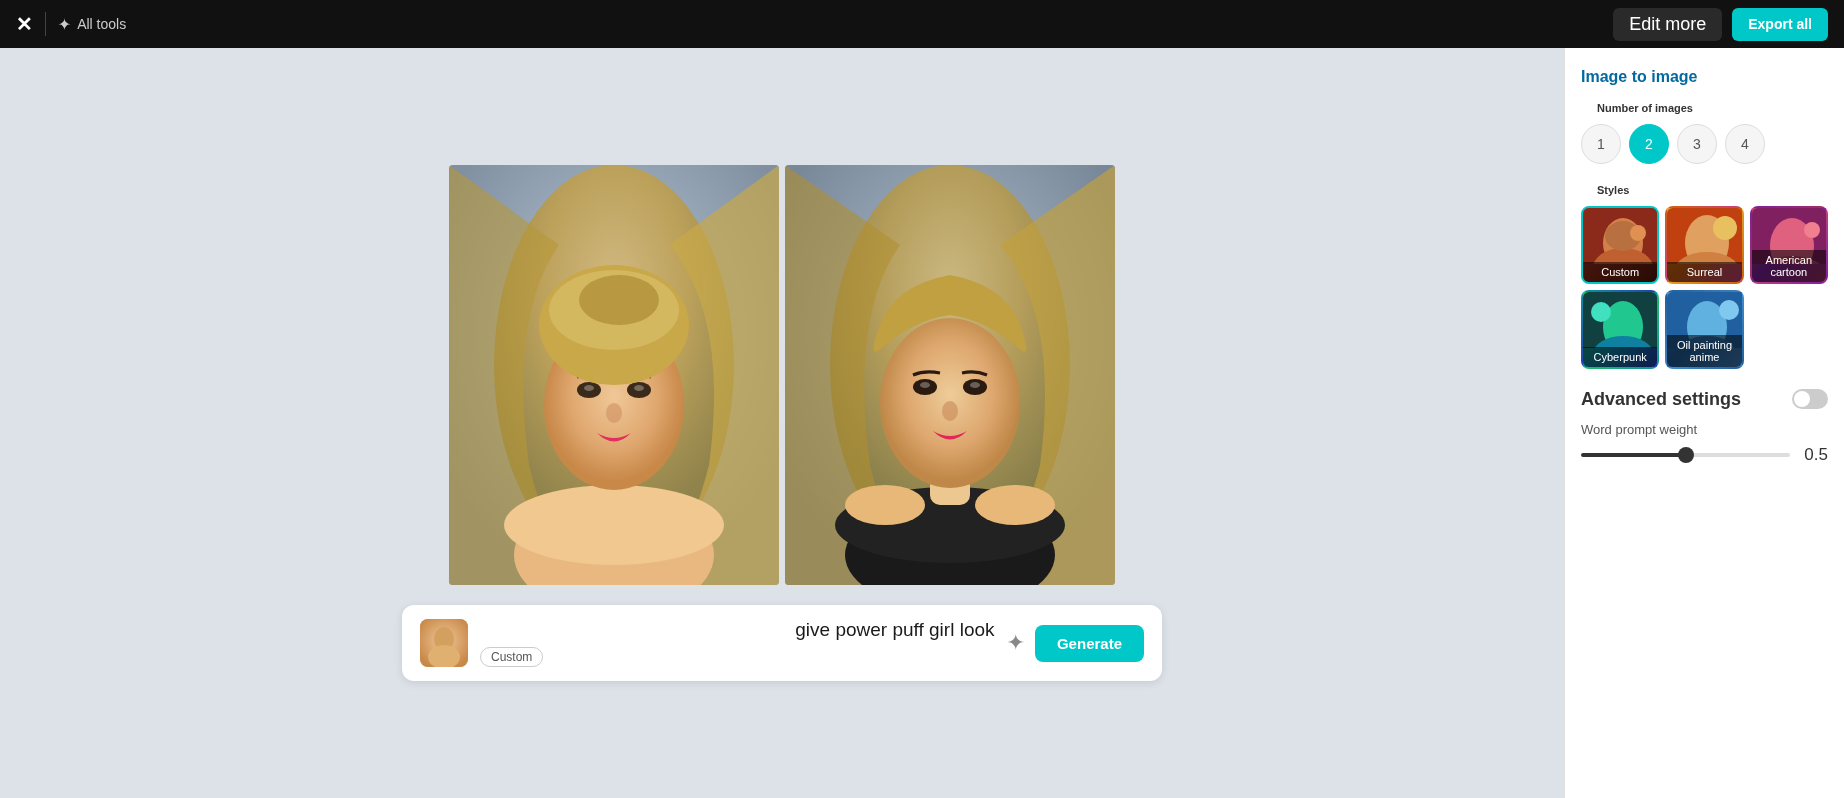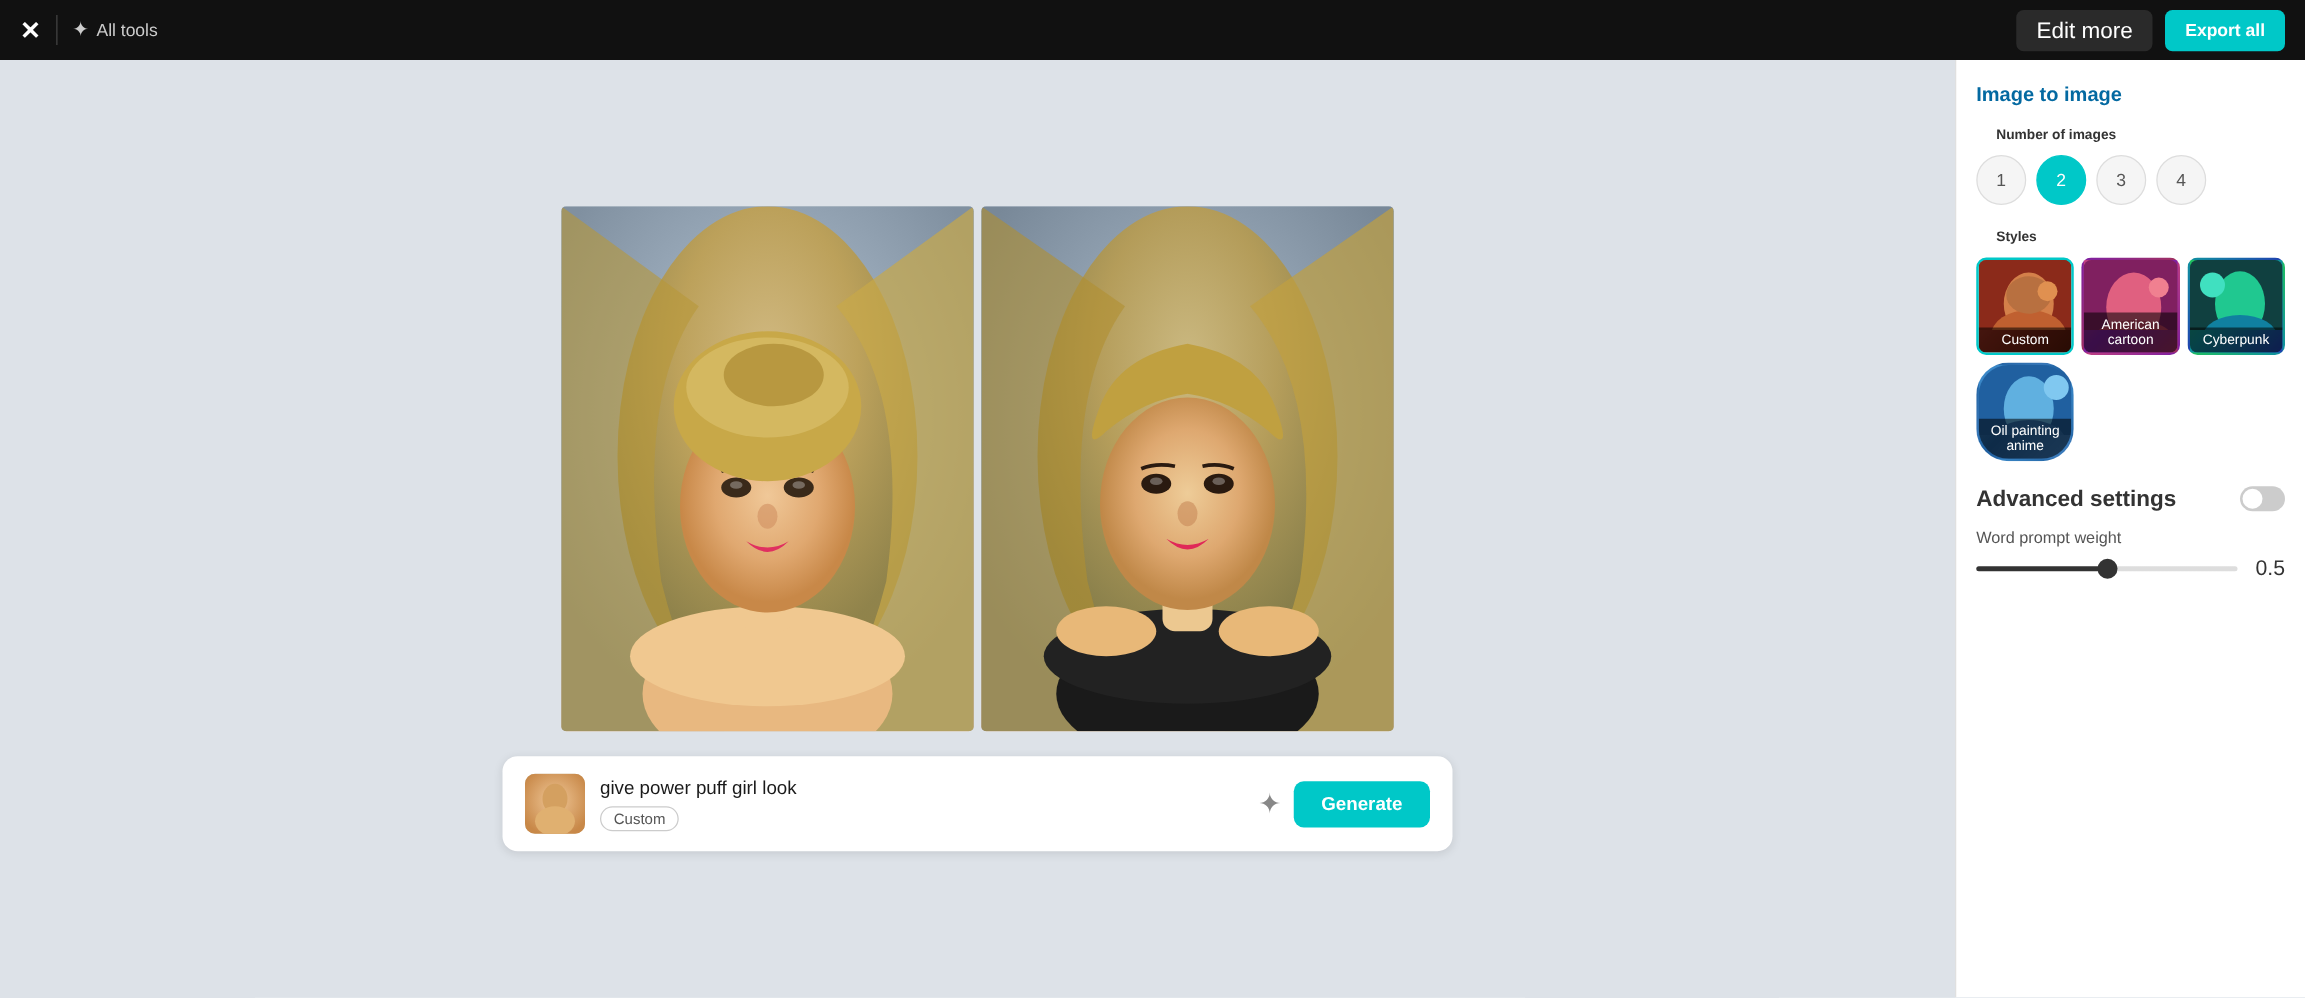--- a/index.html
+++ b/index.html
@@ -87,23 +87,24 @@
       width: 48px;
       height: 48px;
       border-radius: 8px;
       background: linear-gradient(135deg, #c8b89a 0%, #d4a870 100%);
       flex-shrink: 0;
     }
     .prompt-text-area {
       flex: 1;
     }
     .prompt-main-text {
-      font-size: 15px;
+      font-size: 19px;
       color: #1a1a1a;
       margin-bottom: 6px;
+      text-align: right;
     }
     .prompt-tag {
       display: inline-block;
       border: 1px solid #ccc;
       border-radius: 12px;
       padding: 2px 10px;
       font-size: 12px;
       color: #555;
     }
     .prompt-actions {
@@ -226,21 +227,21 @@
       text-align: center;
       padding: 4px 2px;
     }
 
     
     .sc-custom { background: linear-gradient(135deg, #c44b3a 0%, #8b2a1a 50%, #5a1a0a 100%); }
     .sc-surreal { background: linear-gradient(135deg, #e0a020 0%, #d06010 50%, #c84080 100%); }
     .sc-cgi { background: linear-gradient(135deg, #8040c0 0%, #c060a0 50%, #e040b0 100%); }
     .sc-american { background: linear-gradient(135deg, #c04080 0%, #8020a0 50%, #a03060 100%); }
     .sc-cyberpunk { background: linear-gradient(135deg, #20c060 0%, #1090a0 50%, #2040b0 100%); }
-    .sc-oil { background: linear-gradient(135deg, #4090d0 0%, #2060a0 50%, #4080c0 100%); border-radius: 26px; }
+    .sc-oil { background: linear-gradient(135deg, #4090d0 0%, #2060a0 50%, #4080c0 100%); }
 
     
     .advanced-row {
       display: flex;
       align-items: center;
       justify-content: space-between;
       margin-bottom: 12px;
     }
     .advanced-label {
       font-size: 18px;
@@ -473,20 +474,29 @@
         <svg width="80" height="80" xmlns="http://www.w3.org/2000/svg" style="width:100%;height:75%;">
           <rect width="80" height="80" fill="#8b2a1a"></rect>
           <ellipse cx="40" cy="35" rx="20" ry="25" fill="#d4804a"></ellipse>
           <ellipse cx="40" cy="60" rx="30" ry="20" fill="#c06030"></ellipse>
           <ellipse cx="40" cy="28" rx="18" ry="15" fill="#b87040"></ellipse>
           <circle cx="55" cy="25" r="8" fill="#e09050"></circle>
         </svg>
         <div class="style-card-label">Custom</div>
       </div>
 
+      <div class="style-card sc-surreal">
+        <svg width="80" height="80" xmlns="http://www.w3.org/2000/svg" style="width:100%;height:75%;">
+          <rect width="80" height="80" fill="#c04010"></rect>
+          <ellipse cx="40" cy="35" rx="22" ry="28" fill="#e0a060"></ellipse>
+          <ellipse cx="40" cy="62" rx="32" ry="18" fill="#d08040"></ellipse>
+          <circle cx="58" cy="20" r="12" fill="#e8c060"></circle>
+        </svg>
+        <div class="style-card-label">Surreal</div>
+      </div>
 
 
       <div class="style-card sc-american">
         <svg width="80" height="80" xmlns="http://www.w3.org/2000/svg" style="width:100%;height:75%;">
           <rect width="80" height="80" fill="#802060"></rect>
           <ellipse cx="40" cy="38" rx="22" ry="28" fill="#e06080"></ellipse>
           <ellipse cx="40" cy="64" rx="32" ry="16" fill="#c04060"></ellipse>
           <circle cx="60" cy="22" r="8" fill="#f08090"></circle>
         </svg>
         <div class="style-card-label">American cartoon</div>

